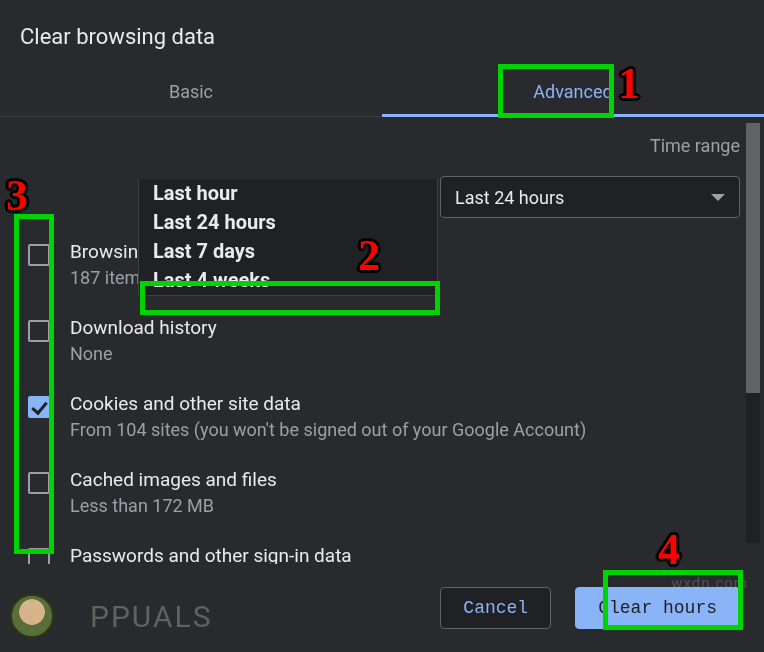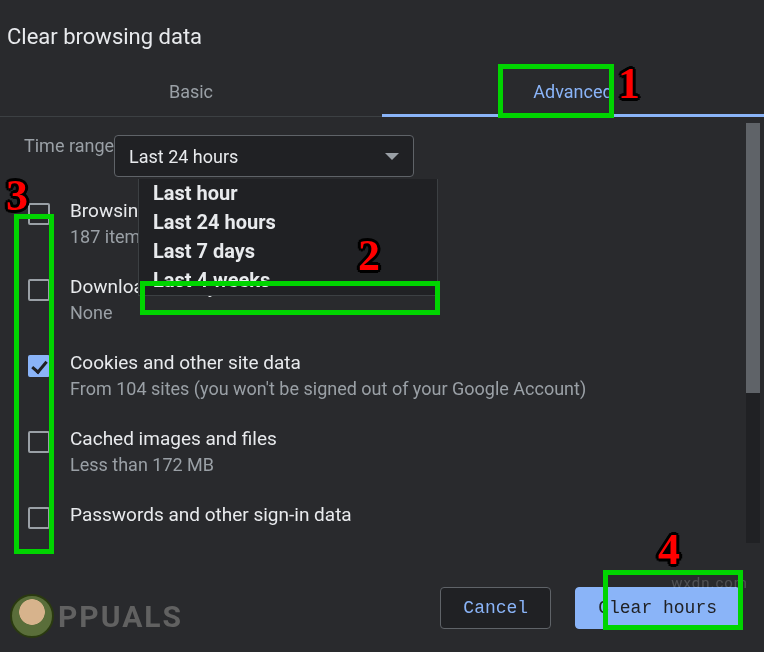--- a/index.html
+++ b/index.html
@@ -14,21 +14,21 @@
 }
 .dialog {
   background: #292a2d;
   width: 764px;
   height: 652px;
   position: relative;
 }
 .title {
   font-size: 22px;
   color: #e8eaed;
-  padding: 24px 24px 18px 7px;
+  padding: 24px 24px 18px 20px;
   font-weight: 400;
 }
 .tabs {
   display: flex;
   border-bottom: 1px solid #3c4043;
 }
 .tab {
   flex: 1;
   text-align: center;
   padding: 14px 0;
@@ -65,22 +65,24 @@
   top: 6px;
   width: 14px;
   height: 270px;
   background: #5f6368;
 }
 .content {
   padding: 18px 24px 0 24px;
 }
 .row-timerange {
   display: flex;
-  align-items: flex-start;
+  align-items: flex-end;
+  gap: 20px;
   margin-bottom: 22px;
+  flex-direction: column;
 }
 .label-tr {
   color: #9aa0a6;
   font-size: 18px;
 }
 .select-box {
   background: #202124;
   border: 1px solid #5f6368;
   border-radius: 4px;
   width: 300px;
@@ -225,23 +227,24 @@
   z-index: 5;
 }
 .logo-head {
   width: 44px; height: 44px;
   border-radius: 50%;
   background: radial-gradient(circle at 50% 40%, #d7b38c 40%, #5a6e3a 42%);
   border: 2px solid #2a3a10;
 }
 .logo-text {
   font-size: 30px;
-  font-weight: 700;
+  font-weight: 400;
   letter-spacing: 2px;
   color: #616161;
+  margin-left: 32px;
 }
 .site-wm {
   position: absolute;
   right: 16px;
   bottom: 60px;
   font-size: 15px;
   color: rgba(255,255,255,0.18);
   letter-spacing: 1px;
   z-index: 6;
 }

